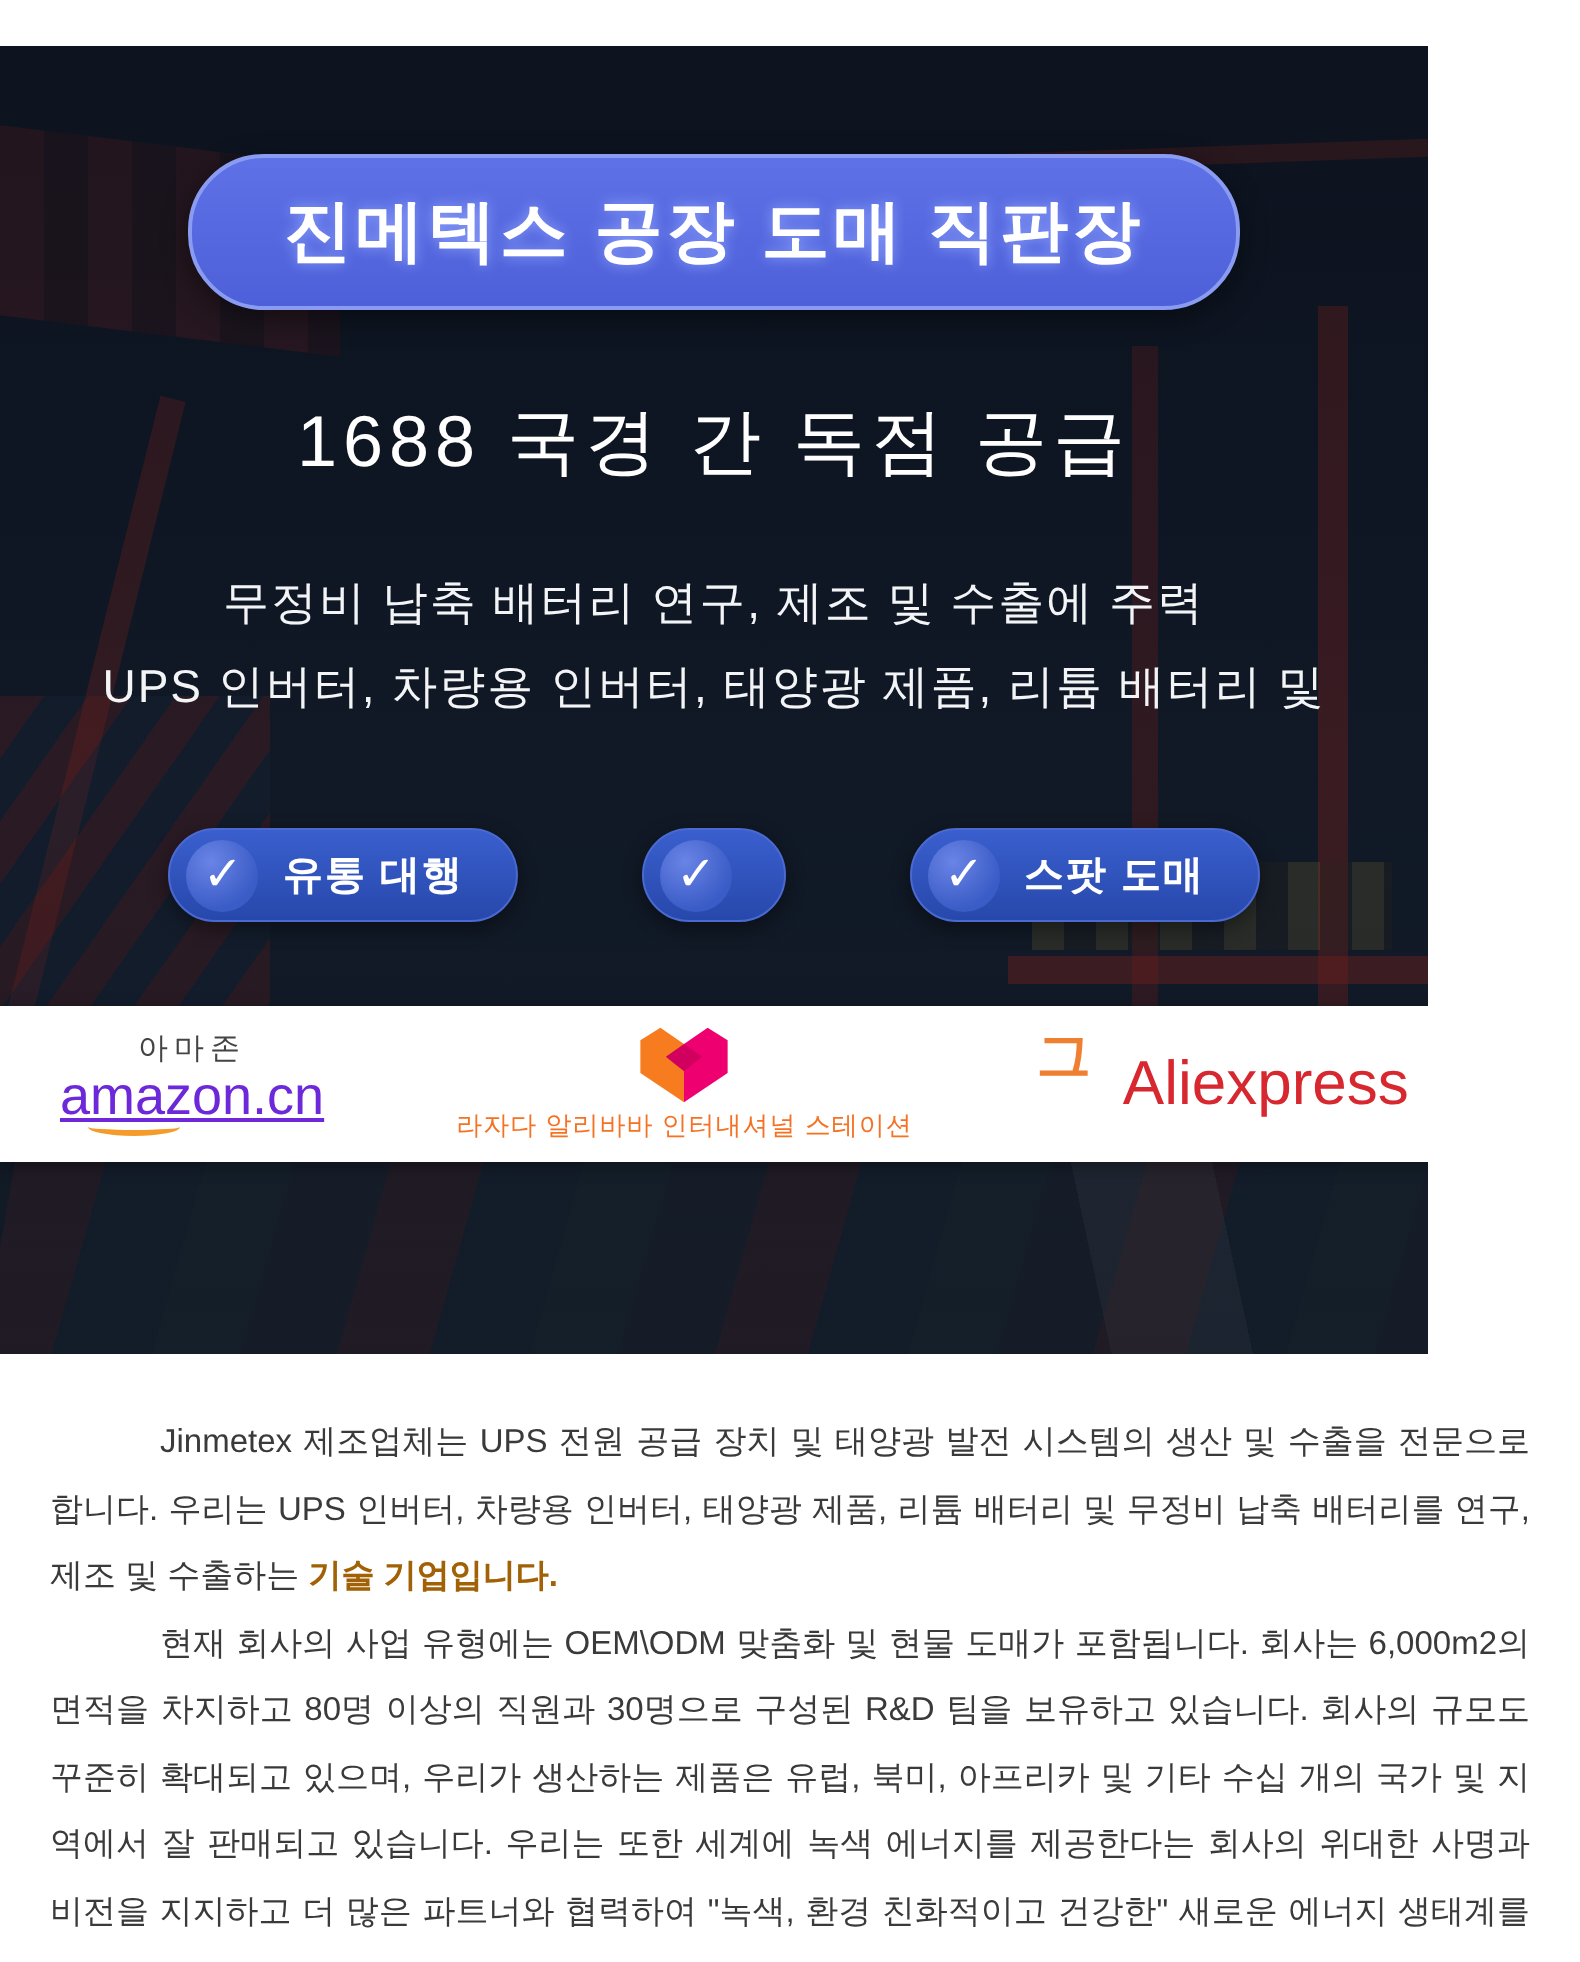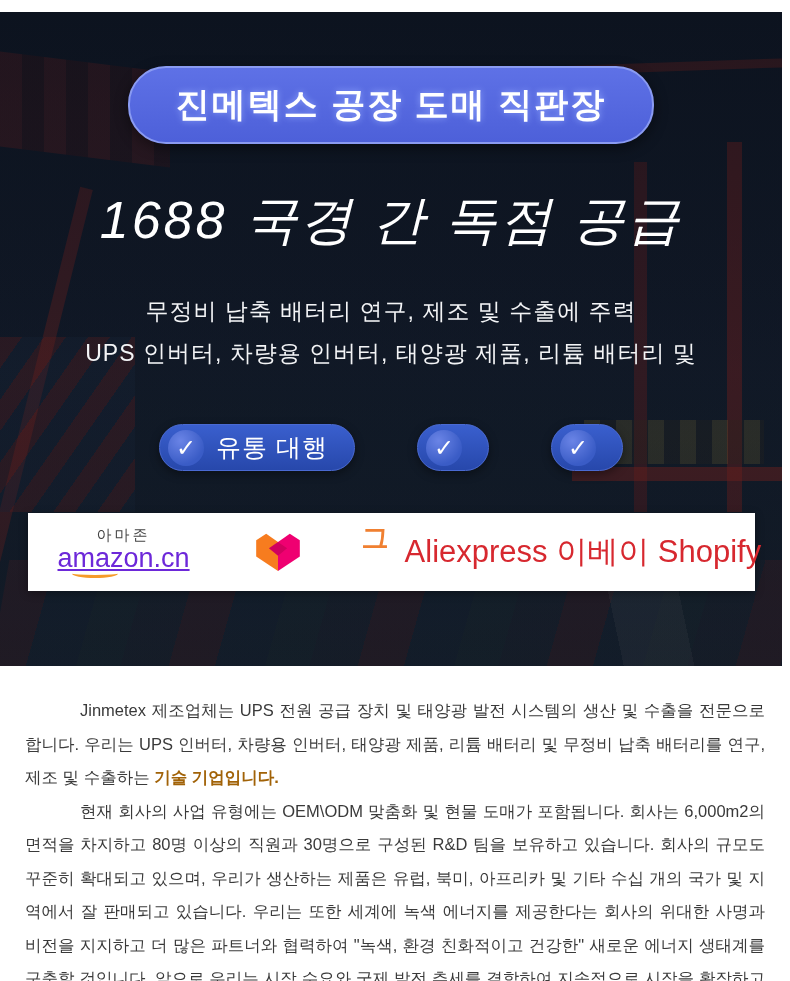--- a/index.html
+++ b/index.html
@@ -2,22 +2,22 @@
 <html><head>
 <meta charset="utf-8">
 <style>
   * { margin:0; padding:0; box-sizing:border-box; }
   html,body { width:790px; background:#ffffff; }
   body { height:981px; overflow:hidden; font-family:"Liberation Sans","DejaVu Sans",sans-serif; }
 
   
   .hero {
     position:relative;
-    margin-top:12px;
-    width:782px; height:654px;
+    margin-top:23px;
+    width:714px; height:654px;
     background:linear-gradient(180deg,#101826 0%, #131c2b 45%, #15202e 72%, #1a2431 100%);
     overflow:hidden;
   }
   .decor { position:absolute; }
   .hero-overlay {
     position:absolute; inset:0;
     background:linear-gradient(180deg, rgba(9,14,24,.50) 0%, rgba(9,14,24,.30) 55%, rgba(9,14,24,.45) 100%);
   }
   .hero-content { position:relative; z-index:3; text-align:center; }
 
@@ -28,23 +28,22 @@
     font-size:34px; font-weight:bold; letter-spacing:2px;
     color:#ffffff; text-shadow:0 0 7px rgba(150,170,255,.9);
     background:linear-gradient(180deg,#5e71e6 0%, #4d60d9 100%);
     border:2px solid #8a9bf2;
     border-radius:38px;
     box-shadow:0 4px 14px rgba(0,0,0,.45);
   }
 
   .hero-title {
     margin-top:42px;
-    font-size:52px; font-weight:500; letter-spacing:3px;
+    font-size:36px; font-weight:500; letter-spacing:3px;
     color:#ffffff;
-    font-style:italic;
   }
 
   .hero-subtitle {
     margin-top:34px;
     font-size:23px; line-height:42px; letter-spacing:1px;
     color:#f3f4f6;
   }
 
   .badges-row {
     margin-top:50px;
@@ -57,21 +56,21 @@
     border:1px solid #4a6ad2;
     border-radius:26px;
     box-shadow:0 3px 10px rgba(0,0,0,.4);
   }
   .badge-check {
     width:36px; height:36px; border-radius:50%;
     background:radial-gradient(circle at 35% 30%, #6a84e6, #3a5cc6 70%);
     display:flex; align-items:center; justify-content:center;
     color:#ffffff; font-size:24px; font-weight:bold;
   }
-  .badge-label { color:#ffffff; font-size:25px; font-weight:normal; letter-spacing:1px; }
+  .badge-label { color:#ffffff; font-size:20px; font-weight:bold; letter-spacing:1px; }
 
   
   .logo-strip {
     position:relative; z-index:4;
     margin:42px auto 0;
     width:727px; height:78px;
     background:#ffffff;
     display:flex; align-items:center;
     box-shadow:0 2px 8px rgba(0,0,0,.35);
   }
@@ -135,35 +134,37 @@
     <div class="badges-row">
       <div class="badge-pill">
         <span class="badge-check">✓</span>
         <span class="badge-label">유통 대행</span>
       </div>
       <div class="badge-pill">
         <span class="badge-check">✓</span>
       </div>
       <div class="badge-pill">
         <span class="badge-check">✓</span>
+        <span class="badge-label">스팟 도매</span>
       </div>
     </div>
 
     <div class="logo-strip">
       <div class="amazon-group">
         <div class="amazon-kr">아마존</div>
         <div class="amazon-domain">amazon.cn</div>
         <div class="amazon-smile"></div>
       </div>
       <div class="lazada-group">
         <svg class="lazada-icon" width="44" height="40" viewBox="0 0 48 44">
           <polygon points="24,11 11,2 0,9 0,27 24,43" fill="#f77c1f"></polygon>
           <polygon points="24,11 37,2 48,9 48,27 24,43" fill="#ef0071"></polygon>
           <polygon points="24,11 14,18 24,26 34,18" fill="#d1005f"></polygon>
         </svg>
+        <div class="lazada-caption">라자다 알리바바 인터내셔널 스테이션</div>
       </div>
       <div class="partial-glyph">그</div>
       <div class="marketplaces">Aliexpress 이베이 Shopify</div>
     </div>
   </div>
 </div>
 
 <div class="about">
   <p><span>Jinmetex 제조업체는 UPS 전원 공급 장치 및 태양광 발전 시스템의 생산 및 수출을 전문으로 합니다. 우리는 UPS 인버터, 차량용 인버터, 태양광 제품, 리튬 배터리 및 무정비 납축 배터리를 연구, 제조 및 수출하는 </span><b>기술 기업입니다.</b></p>
   <p><span>현재 회사의 사업 유형에는 OEM\ODM 맞춤화 및 현물 도매가 포함됩니다. 회사는 6,000m2의 면적을 차지하고 80명 이상의 직원과 30명으로 구성된 R&amp;D 팀을 보유하고 있습니다. 회사의 규모도 꾸준히 확대되고 있으며, 우리가 생산하는 제품은 유럽, 북미, 아프리카 및 기타 수십 개의 국가 및 지역에서 잘 판매되고 있습니다. 우리는 또한 세계에 녹색 에너지를 제공한다는 회사의 위대한 사명과 비전을 지지하고 더 많은 파트너와 협력하여 "녹색, 환경 친화적이고 건강한" 새로운 에너지 생태계를 구축할 것입니다. 앞으로 우리는 시장 수요와 국제 발전 추세를 결합하여 지속적으로 시장을 확장하고 중국에 기반을 두고 전 세계에 전파하</span></p>

